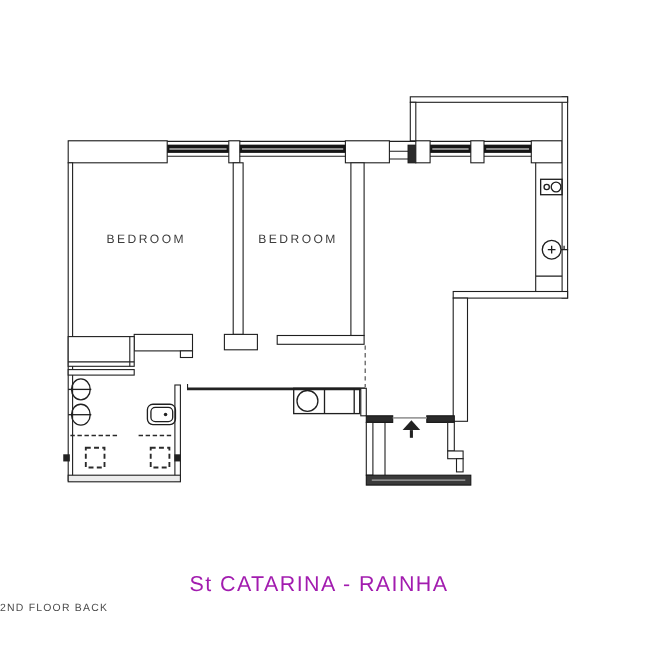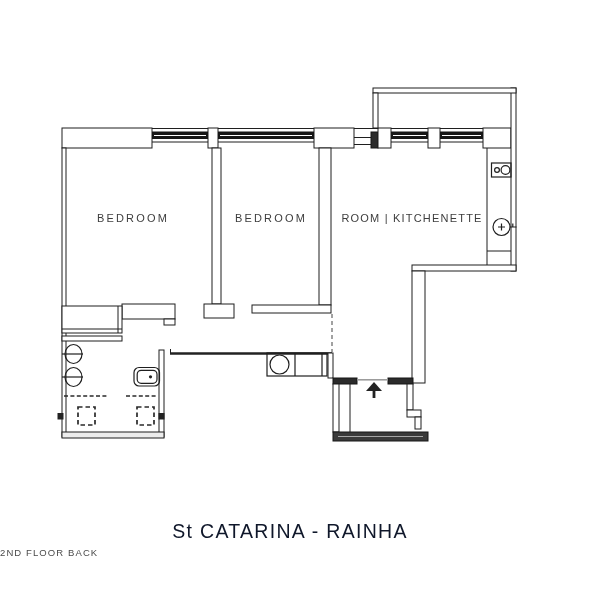--- a/index.html
+++ b/index.html
@@ -23,21 +23,21 @@
   .lintel{stroke:#9c9c9c;stroke-width:1.6;fill:none;}
   .shade{fill:#ececec;stroke:#1f1f1f;stroke-width:1;}
   
   .room-label{
     position:absolute;transform:translateX(-50%);
     font-size:11px;letter-spacing:2.2px;color:#3d3d3d;white-space:nowrap;
   }
   .room-label.kitch{letter-spacing:1.2px;}
   .plan-title{
     position:absolute;left:290px;top:484px;transform:translateX(-50%);
-    font-size:19.5px;letter-spacing:1.3px;color:#0f172a;white-space:nowrap;
+    font-size:19.5px;letter-spacing:1.3px;color:#a21caf;white-space:nowrap;
   }
   .plan-subtitle{
     position:absolute;left:0;top:511px;width:412px;
     font-size:9.5px;letter-spacing:1.1px;color:#4a4a4a;white-space:nowrap;
   }
 </style>
 </head>
 <body>
 
 <div class="canvas">
@@ -171,18 +171,17 @@
       <g>
         <circle class="fix" cx="501.5" cy="191" r="8.5"></circle>
         <path class="fix" d="M501.5,187.5 V194.5 M498,191 H505"></path>
         <path class="fix" d="M510,191 H516.5 M512.8,187.5 V191"></path>
       </g>
     </g>
   </svg>
 
   <div class="room-label" style="left:133px;top:176px;">BEDROOM</div>
   <div class="room-label" style="left:271px;top:176px;">BEDROOM</div>
-  <div class="room-label kitch" style="left:412px;top:176px;">ROOM | KITCHENETTE</div>
 
   <div class="plan-title">St CATARINA - RAINHA</div>
   <div class="plan-subtitle">2ND FLOOR BACK</div>
 
 </div>
 
 </body></html>

